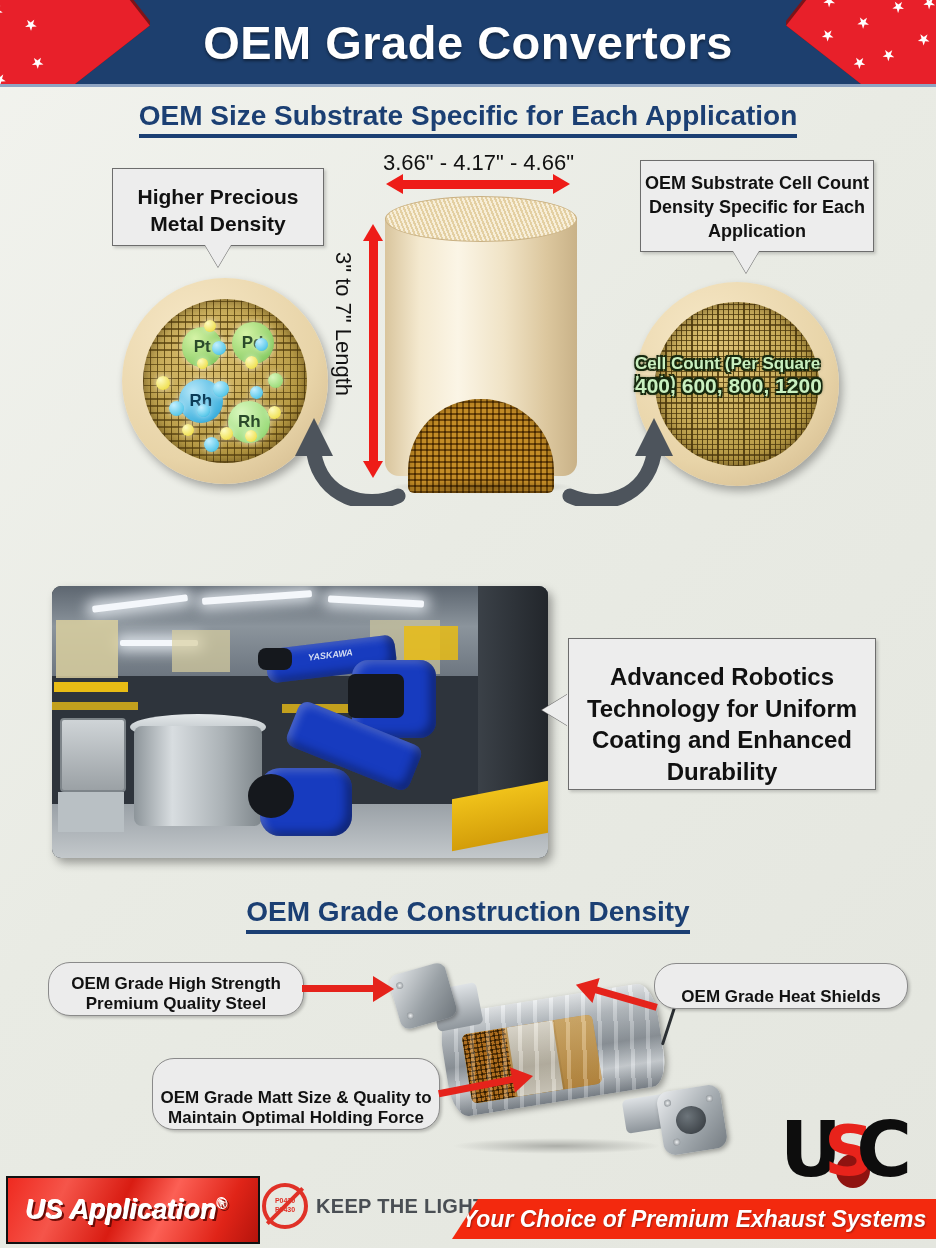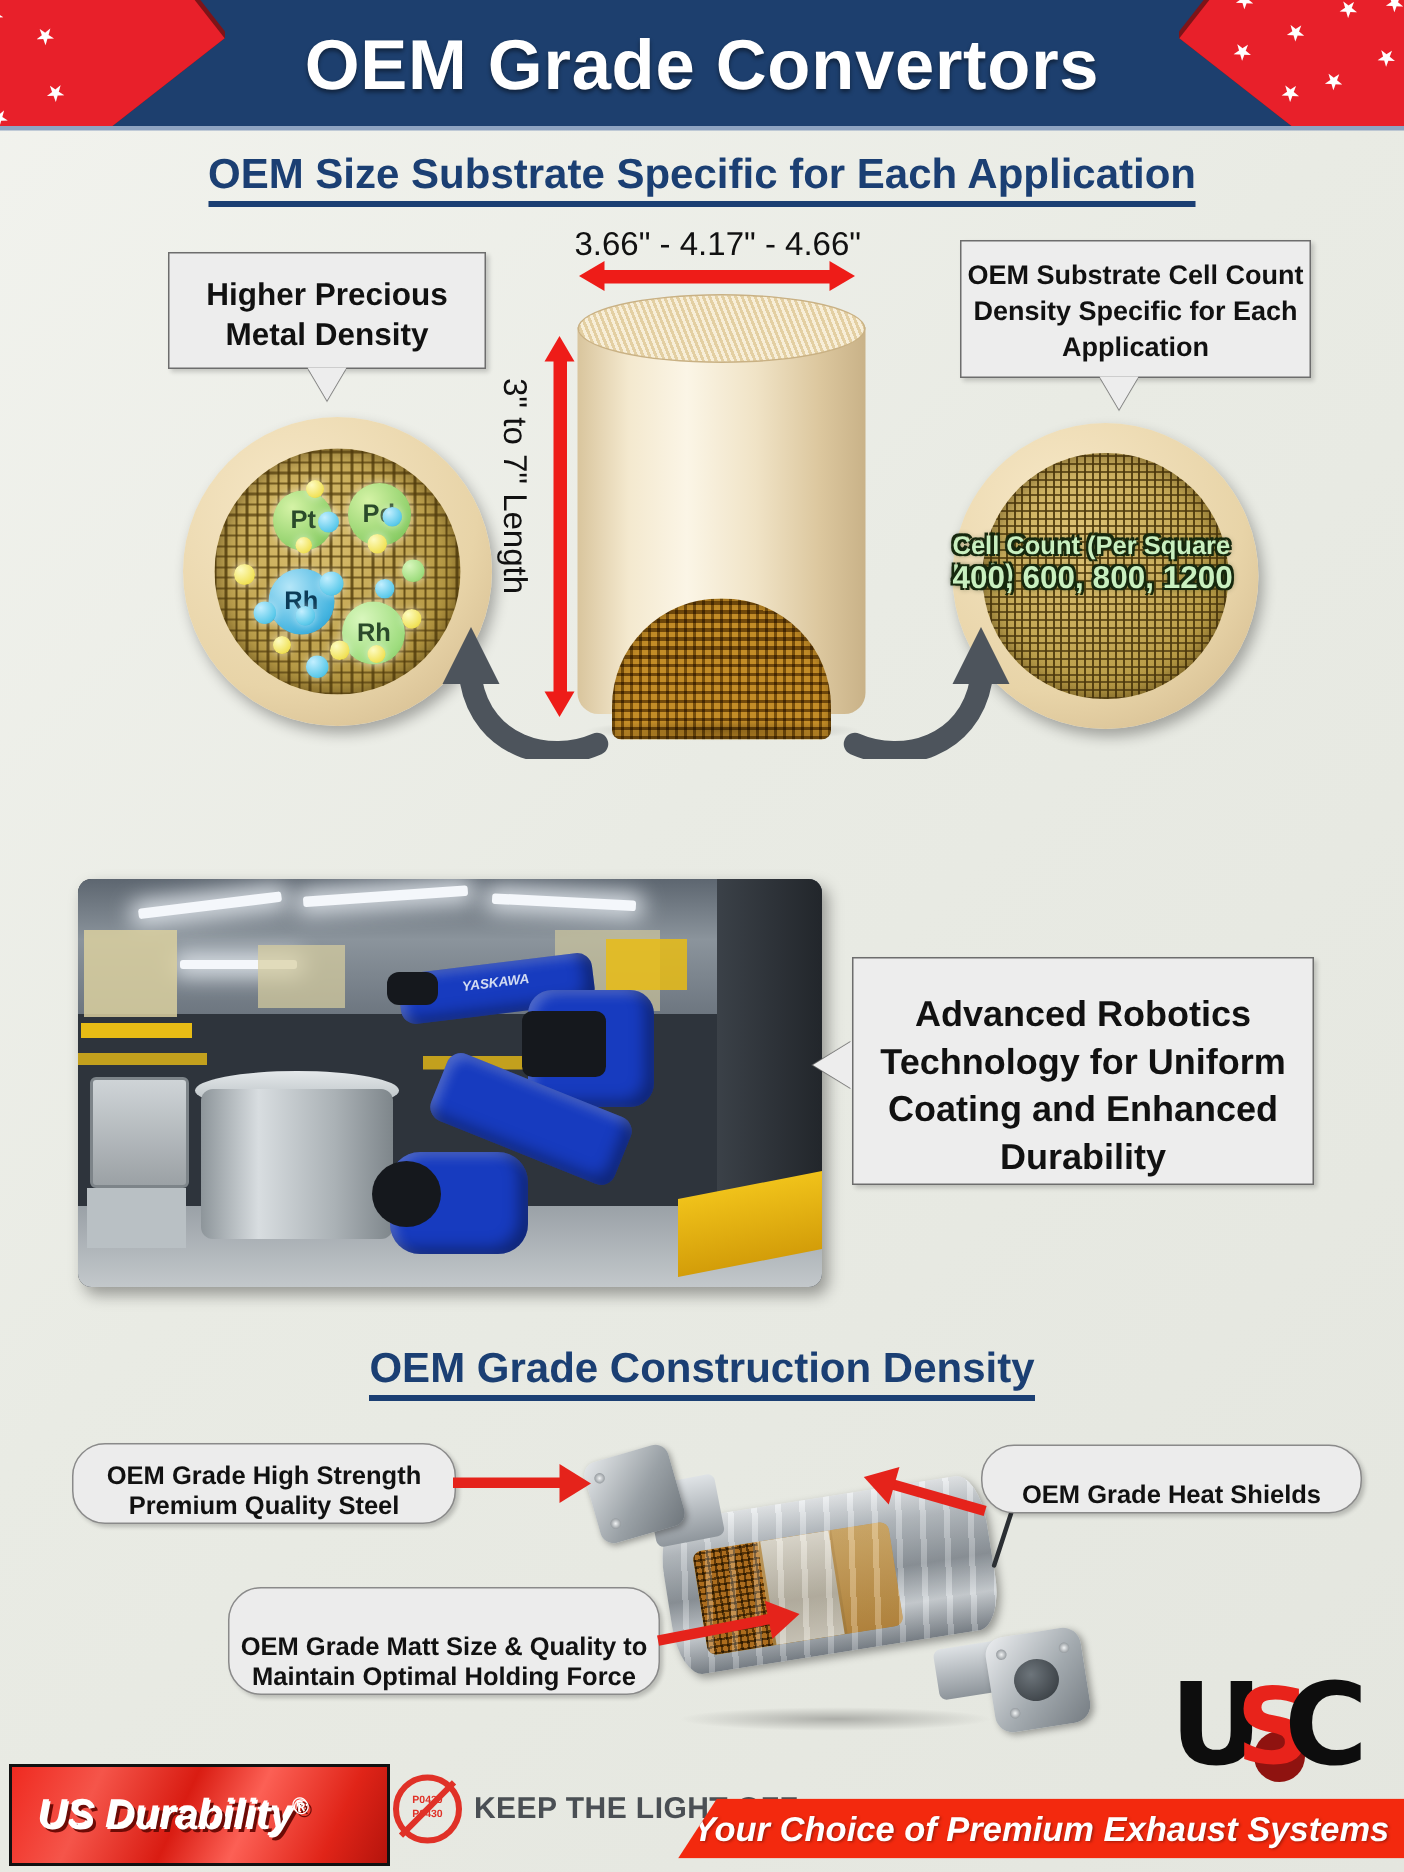--- a/index.html
+++ b/index.html
@@ -440,21 +440,21 @@
 
   <div class="usc">
     <span class="usc-u">U</span>
     <span class="usc-dot"></span>
     <span class="usc-s">S</span>
     <span class="usc-c">C</span>
   </div>
 
   <div class="footer-logo">
     <span class="lbl">
-      <span>US Durability</span><sup>®</sup>
+      <span>US Application</span><sup>®</sup>
     </span>
   </div>
 
   <div class="klo">
     <div class="klo-icon">
       <div class="klo-codes">P0420 P0430</div>
       <div class="slash"></div>
     </div>
     <div class="klo-text">KEEP THE LIGHT OFF</div>
   </div>

